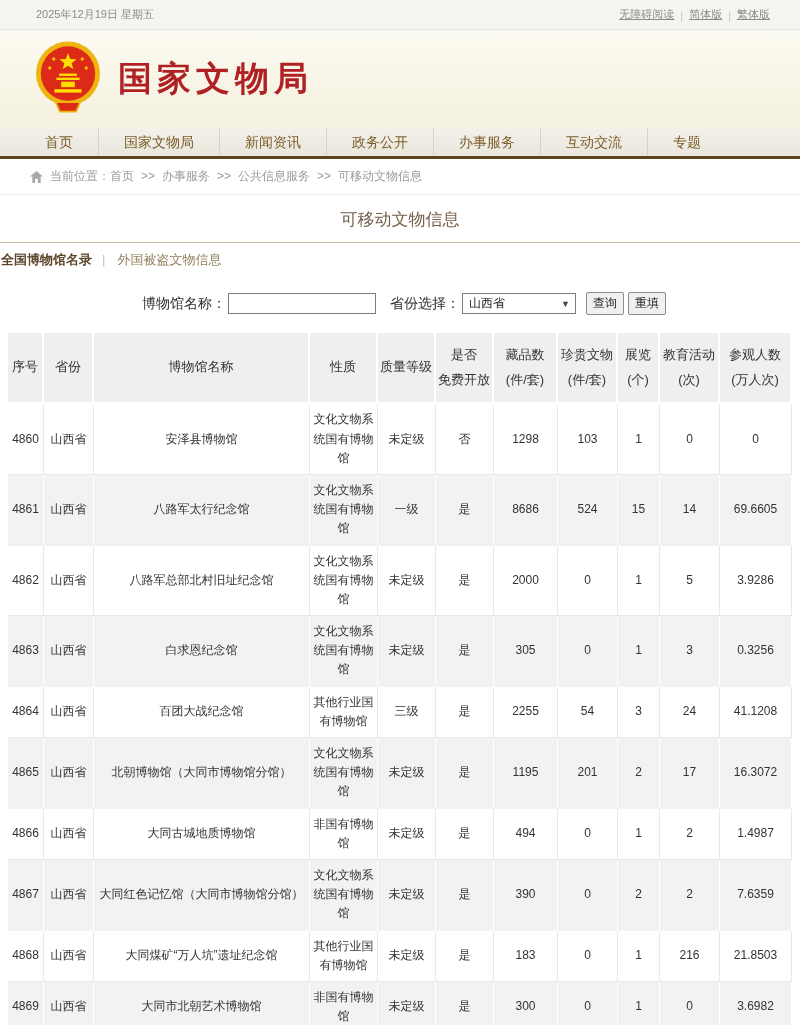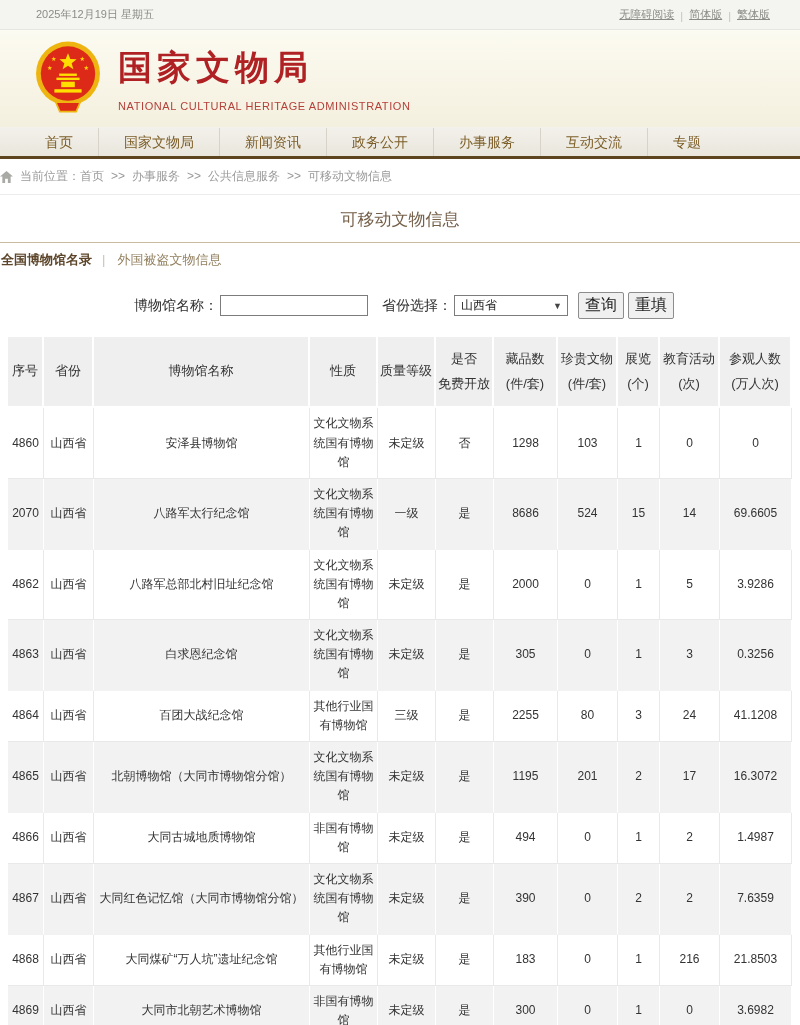--- a/index.html
+++ b/index.html
@@ -22,21 +22,21 @@
   .emblem { width:68px; height:80px; margin-right:16px; }
   .brand-cn { font-size:34px; font-weight:bold; color:#af2123; letter-spacing:5px; }
   .brand-en { font-size:11px; color:#b4403a; margin-top:9px; letter-spacing:0.6px; }
   
   .main-nav { height:32px; background:linear-gradient(#f3f1eb,#e9e6dd);
     border-bottom:3px solid #5d4520; display:flex; align-items:center;
     padding-left:20px; flex:0 0 auto; }
   .nav-item { color:#7c5e28; font-size:14px; padding:0 25px; line-height:28px; cursor:pointer; }
   .nav-item + .nav-item { border-left:1px solid #d7d3c8; }
   
-  .breadcrumb { height:36px; display:flex; align-items:center; 
+  .breadcrumb { height:36px; display:flex; align-items:center; padding-left:30px;
     font-size:12px; color:#9a9a9a; border-bottom:1px solid #ececec; flex:0 0 auto;text-align:center; }
   .home-icon { margin-right:7px; display:inline-flex; }
   .crumb { color:#9a9a9a; cursor:pointer; }
   .crumb-sep { margin:0 7px; color:#9a9a9a; }
   
   .page-title-wrap { text-align:center; padding:13px 0 11px; border-bottom:1px solid #c8bba2; flex:0 0 auto; }
   .page-title { font-size:17px; color:#75604a; }
   
   .tabs { display:flex; align-items:center; height:33px; font-size:13px; flex:0 0 auto; }
   .tab-active { color:#5c452a; font-weight:bold; padding:0 10px 0 1px; cursor:pointer; }
@@ -44,21 +44,21 @@
   .tab-normal { color:#93805f; padding:0 12px; cursor:pointer; }
   
   .search-row { display:flex; justify-content:center; align-items:center;
     margin:16px 0 14px; font-size:14px; color:#2f2f2f; flex:0 0 auto;padding-left:8px; }
   .field-label { margin-right:2px; }
   .name-input { width:148px; height:21px; border:1px solid #7c7c7c; background:#fff; margin-right:14px; padding:0 4px; font-size:12px; }
   .select-box { width:114px; height:21px; border:1px solid #7c7c7c; background:#fff;
     display:flex; align-items:center; justify-content:space-between;
     padding:0 5px 0 6px; font-size:12px; color:#222; cursor:pointer; margin-right:6px; }
   .chevron-down { font-size:9px; color:#444; }
-  .btn { border:1px solid #8d8d8d; background:#f0f0f0; font-size:16px; color:#222;
+  .btn { border:1px solid #8d8d8d; background:#f0f0f0; font-size:12px; color:#222;
     padding:2px 6px; border-radius:2px; margin-left:4px; cursor:pointer;
     font-family:"Liberation Sans", sans-serif; }
   
   .data-table { margin:4px 8px 8px; border-collapse:separate; border-spacing:0;
     table-layout:fixed; width:784px; font-size:12px; color:#333; flex:0 0 auto; }
   .data-table th { background:#efefef; border-right:2px solid #fff; border-bottom:2px solid #fff;
     font-weight:normal; font-size:13px; color:#333; padding:10px 2px; line-height:1.9; }
   .data-table td { border-right:1px solid #e9e9e9; border-bottom:1px solid #e9e9e9;
     padding:6px 3px; text-align:center; line-height:1.6; background:#fff; }
   .data-table tr.even td { background:#f2f2f2; border-right-color:#fff; border-bottom-color:#f2f2f2; }
@@ -91,21 +91,20 @@
     <text x="23" y="45" font-size="9" fill="#ffde00" text-anchor="middle">★</text>
     <text x="77" y="45" font-size="9" fill="#ffde00" text-anchor="middle">★</text>
     <rect x="37" y="50" width="26" height="3.5" fill="#ffde00"></rect>
     <rect x="33" y="56" width="34" height="3.5" fill="#ffde00"></rect>
     <rect x="40" y="62" width="20" height="8" fill="#ffde00"></rect>
     <rect x="30" y="73" width="40" height="5" fill="#ffde00"></rect>
     <path d="M32,92 L68,92 L62,106 L38,106 Z" fill="#dd2a18" stroke="#eeb511" stroke-width="2.5"></path>
   </svg>
   <div>
     <div class="brand-cn">国家文物局</div>
-    <div class="brand-en">NATIONAL  CULTURAL  HERITAGE  ADMINISTRATION</div>
   </div>
 </div>
 
 <div class="main-nav" id="main-nav">
     <span class="nav-item">首页</span>
     <span class="nav-item">国家文物局</span>
     <span class="nav-item">新闻资讯</span>
     <span class="nav-item">政务公开</span>
     <span class="nav-item">办事服务</span>
     <span class="nav-item">互动交流</span>
@@ -209,21 +208,21 @@
         <td>文化文物系统国有博物馆</td>
         <td>未定级</td>
         <td>否</td>
         <td>1298</td>
         <td>103</td>
         <td>1</td>
         <td>0</td>
         <td>0</td>
       </tr>
       <tr class="even">
-        <td>2070</td>
+        <td>4861</td>
         <td>山西省</td>
         <td>八路军太行纪念馆</td>
         <td>文化文物系统国有博物馆</td>
         <td>一级</td>
         <td>是</td>
         <td>8686</td>
         <td>524</td>
         <td>15</td>
         <td>14</td>
         <td>69.6605</td>
@@ -255,21 +254,21 @@
         <td>0.3256</td>
       </tr>
       <tr>
         <td>4864</td>
         <td>山西省</td>
         <td>百团大战纪念馆</td>
         <td>其他行业国有博物馆</td>
         <td>三级</td>
         <td>是</td>
         <td>2255</td>
-        <td>80</td>
+        <td>54</td>
         <td>3</td>
         <td>24</td>
         <td>41.1208</td>
       </tr>
       <tr class="even">
         <td>4865</td>
         <td>山西省</td>
         <td>北朝博物馆（大同市博物馆分馆）</td>
         <td>文化文物系统国有博物馆</td>
         <td>未定级</td>

